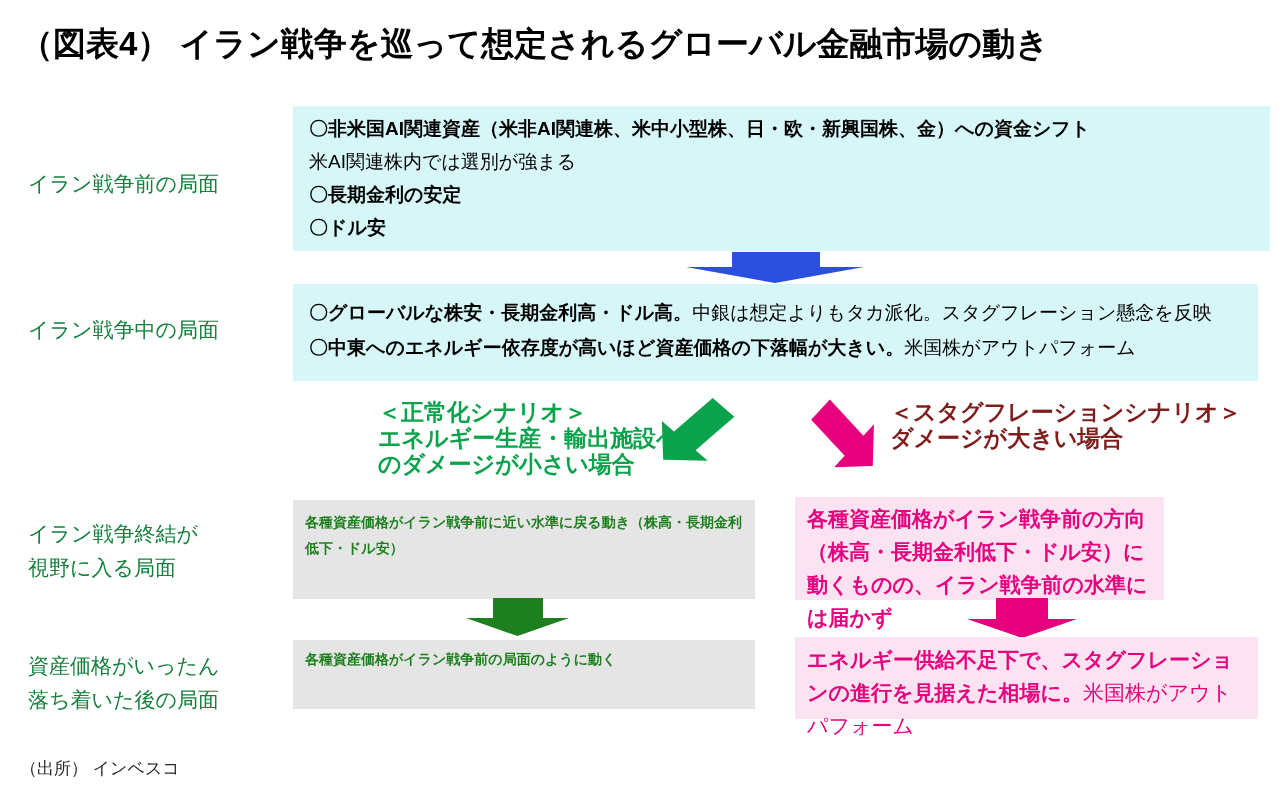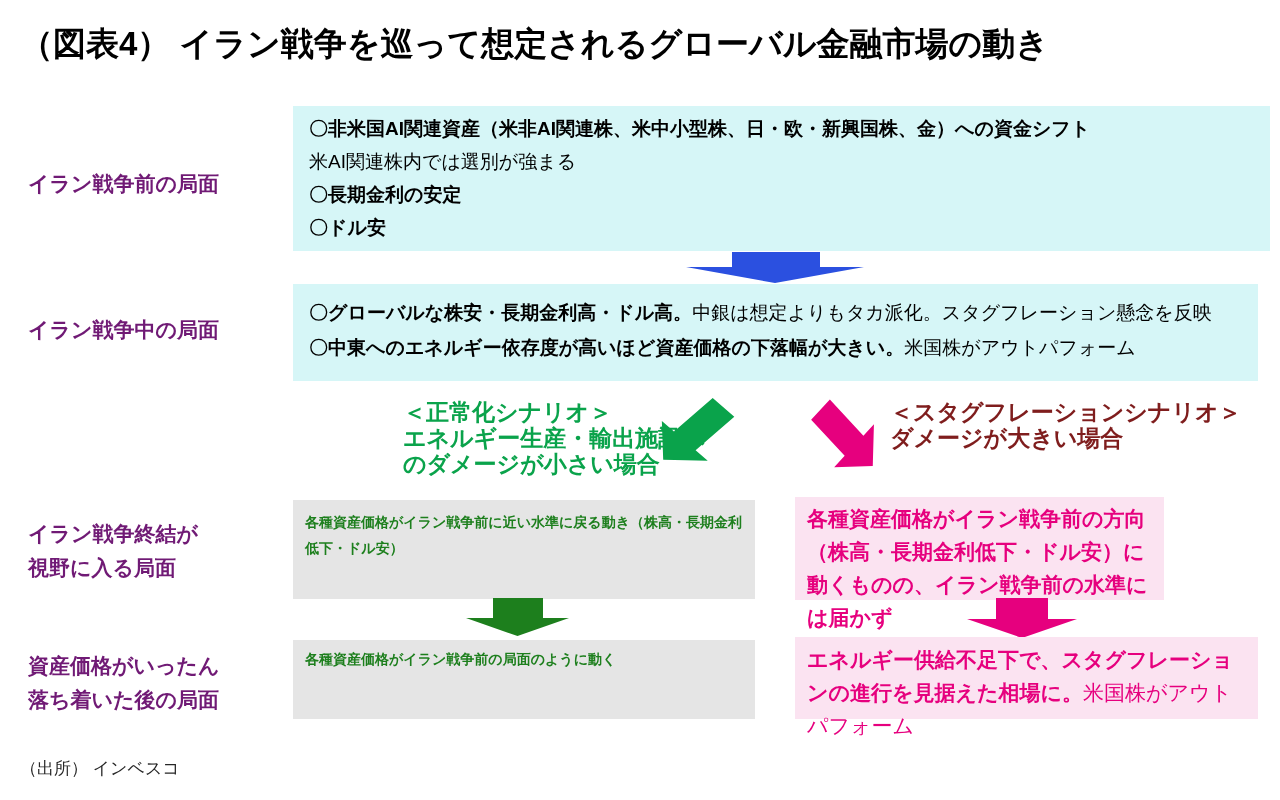--- a/index.html
+++ b/index.html
@@ -1,27 +1,27 @@
 <!DOCTYPE html>
 <html lang="ja"><head>
 <meta charset="utf-8">
 <style>
   html,body{margin:0;padding:0;background:#ffffff;}
   .canvas{
     position:relative;width:1280px;height:800px;background:#ffffff;
     font-family:"Liberation Sans","DejaVu Sans",sans-serif;color:#262626;overflow:hidden;
   }
   .title{position:absolute;left:20px;top:22px;font-size:33px;font-weight:bold;color:#000;letter-spacing:0;text-align:center;}
-  .phase-label{position:absolute;left:28px;font-size:21px;font-weight:bold;line-height:34px;color:#701a75;}
+  .phase-label{position:absolute;left:28px;font-size:21px;font-weight:normal;line-height:34px;color:#15803d;}
   .box{position:absolute;box-sizing:border-box;}
   .cyan{background:#d6f6f7;color:#000;}
   .green-bg{background:#e5e5e5;color:#1d7f1d;font-weight:bold;font-size:14px;line-height:26px;}
   .pink-bg{background:#fbe3f1;color:#e6007e;font-weight:bold;font-size:21px;line-height:33px;}
   .scenario{position:absolute;font-weight:bold;font-size:23px;line-height:26px;}
-  .green-text{color:#0aa34b;margin-left:25px;}
+  .green-text{color:#0aa34b;}
   .pink-text{color:#7f1d1d;}
   .b{font-weight:bold;}
   .n{font-weight:normal;}
   svg.arrow{position:absolute;display:block;}
   .source{position:absolute;left:20px;top:757px;font-size:17px;color:#262626;}
 </style>
 </head>
 <body>
 
 <div class="canvas">
@@ -83,21 +83,21 @@
   <div class="box pink-bg" style="left:795px;top:497px;width:369px;height:103px;padding:5px 8px 0 12px;">各種資産価格がイラン戦争前の方向（株高・長期金利低下・ドル安）に動くものの、イラン戦争前の水準には届かず</div>
 
   <svg class="arrow" style="left:466px;top:598px;" width="103" height="38" viewBox="0 0 103 38">
     <polygon points="27,0 77,0 77,20 103,20 51.5,38 0,20 27,20" fill="#1d7f1d"></polygon>
   </svg>
 
   <svg class="arrow" style="left:967px;top:598px;" width="110" height="40" viewBox="0 0 110 40">
     <polygon points="29,0 81,0 81,21 110,21 55,40 0,21 29,21" fill="#e6007e"></polygon>
   </svg>
 
-  <div class="box green-bg" style="left:293px;top:640px;width:462px;height:79px;padding:6px 10px 0 12px;">各種資産価格がイラン戦争前の局面のように動く</div>
+  <div class="box green-bg" style="left:293px;top:640px;width:462px;height:69px;padding:6px 10px 0 12px;">各種資産価格がイラン戦争前の局面のように動く</div>
 
   <div class="box pink-bg" style="left:795px;top:637px;width:463px;height:82px;padding:6px 8px 0 12px;">
     <span class="b">エネルギー供給不足下で、スタグフレーションの進行を見据えた相場に。</span><span class="n">米国株がアウトパフォーム</span>
   </div>
 
   <div class="source">（出所） インベスコ</div>
 
 </div>
 
 </body></html>

